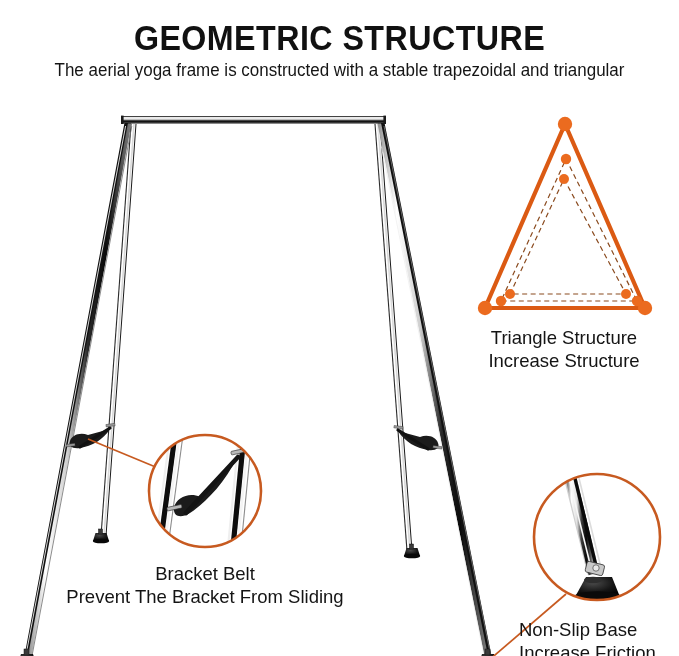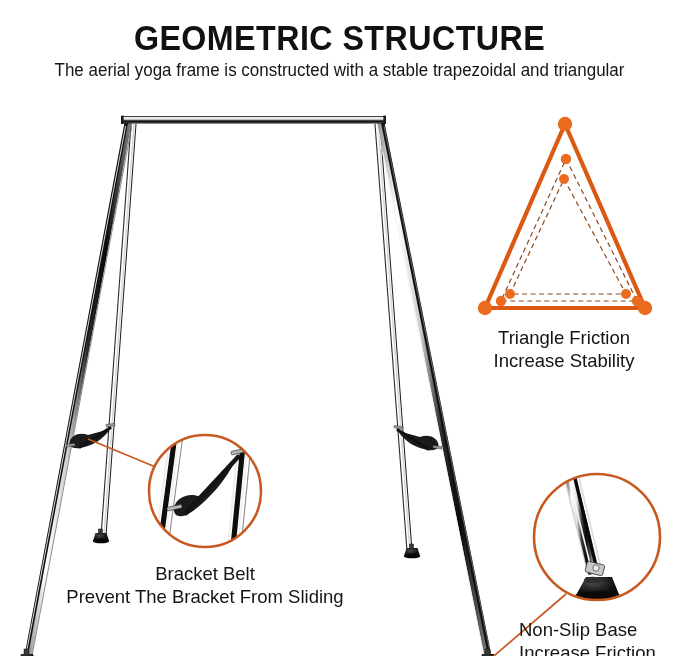--- a/index.html
+++ b/index.html
@@ -267,22 +267,22 @@
 
         <path d="M575 581 L620 581 L612 561 L586 561 Z" fill="url(#footGrad)"></path>
         <ellipse cx="597.5" cy="580.5" rx="23" ry="5.2" fill="#0a0a0a"></ellipse>
         <ellipse cx="593" cy="564" rx="9" ry="3.2" fill="#2e2e2e"></ellipse>
       </g>
       <circle cx="597" cy="521" r="63" fill="none" stroke="#C75A20" stroke-width="2.6"></circle>
     </g>
   </svg>
 
   <div class="caption" id="caption-triangle">
-    <span>Triangle Friction</span>
-    <span>Increase Stability</span>
+    <span>Triangle Structure</span>
+    <span>Increase Structure</span>
   </div>
 
   <div class="caption" id="caption-belt">
     <span>Bracket Belt</span>
     <span>Prevent The Bracket From Sliding</span>
   </div>
 
   <div class="caption" id="caption-base">
     <span>Non-Slip Base</span>
     <span>Increase Friction</span>

